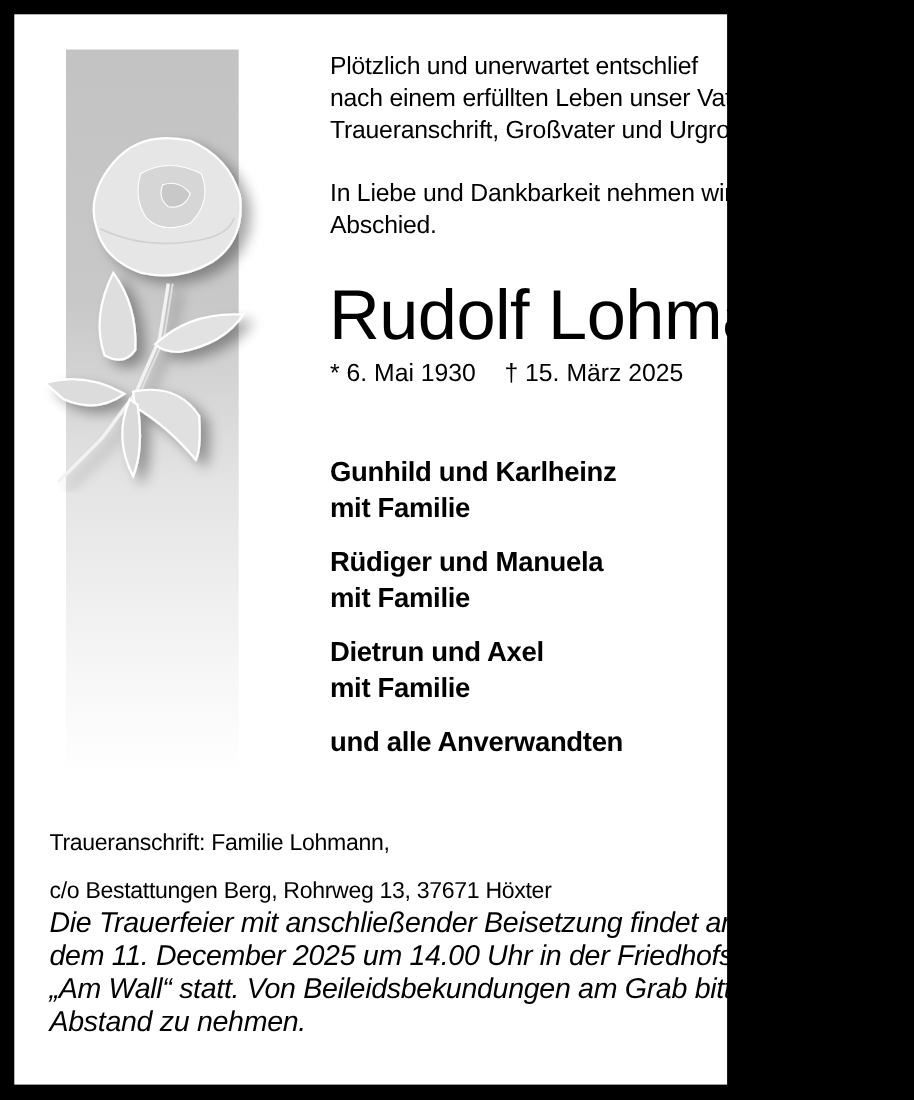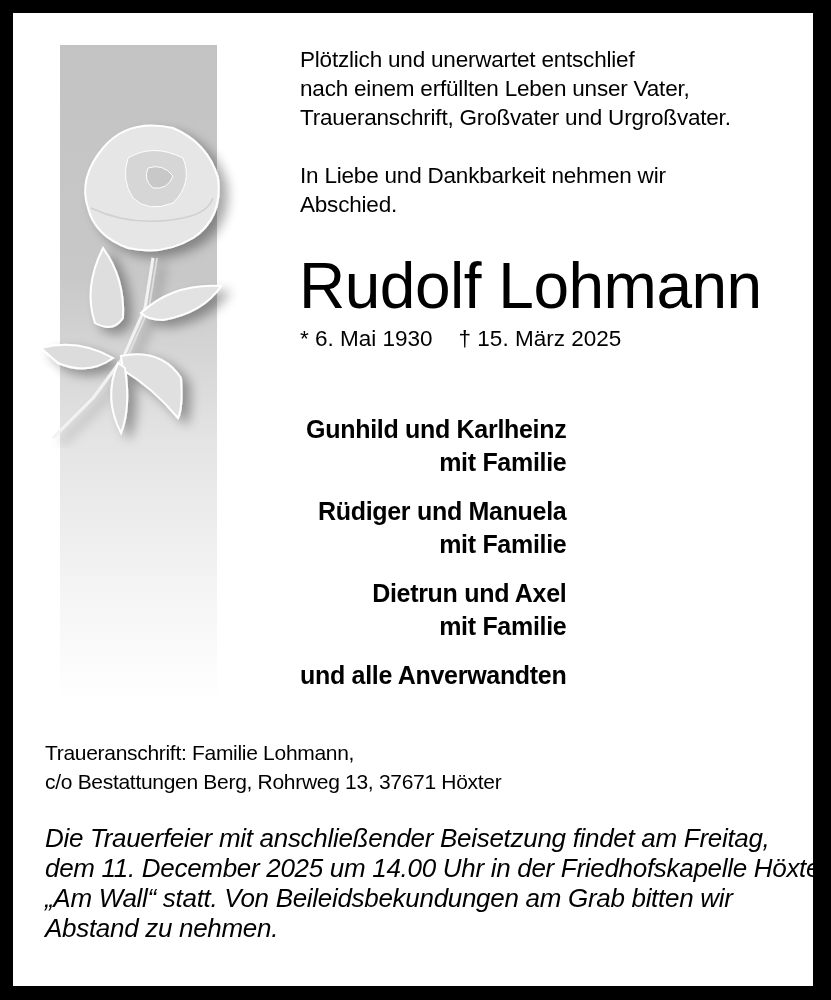--- a/index.html
+++ b/index.html
@@ -1,33 +1,33 @@
 <!DOCTYPE html>
 <html><head>
 <meta charset="utf-8">
 <style>
   html,body{margin:0;padding:0;}
   body{width:831px;height:1000px;background:#000;position:relative;overflow:hidden;font-family:"Liberation Sans",sans-serif;color:#000;}
-  .card{position:absolute;left:13px;top:13px;width:800px;height:973px;background:#fff;}
+  .card{position:absolute;left:13px;top:13px;width:648px;height:973px;background:#fff;}
   .bar{position:absolute;left:47px;top:32px;width:157px;height:660px;background:linear-gradient(to bottom,#c3c3c3 0%,#c8c8c8 35%,#e4e4e4 60%,#f6f6f6 85%,#ffffff 100%);}
   .rose{position:absolute;left:20px;top:95px;width:230px;height:340px;}
   .t{position:absolute;white-space:nowrap;}
   .intro{left:287px;top:32px;font-size:22.5px;line-height:29px;letter-spacing:-0.2px;}
   .intro p{margin:0;}
   .intro .gap{height:29px;}
   .name{left:286px;top:238px;font-size:64px;font-weight:normal;letter-spacing:-0.5px;line-height:70px;}
   .dates{left:287px;top:312px;font-size:22.5px;line-height:28px;}
   .dates .d2{margin-left:26px;}
   .fam{left:287px;top:400px;font-size:25px;font-weight:bold;line-height:33px;letter-spacing:-0.3px;}
   .fam .grp{margin-bottom:16px;}
-  .fam .grp div{height:33px;text-align:right;}
+  .fam .grp div{height:33px;}
   .addr{left:32px;top:725px;font-size:21px;line-height:29px;letter-spacing:-0.3px;}
   .info{left:32px;top:810px;font-size:26px;line-height:30px;letter-spacing:-0.3px;font-style:italic;}
   .addr div,.info div{height:30px;}
-  .addr div{height:29px;}
+  .addr div{height:29px;margin-top:14px;}
 </style>
 </head>
 <body>
 
 <div class="card">
   <div class="bar"></div>
 
   <svg class="rose" viewBox="0 0 230 340">
     <defs>
       <filter id="sh" x="-20%" y="-20%" width="150%" height="150%">

